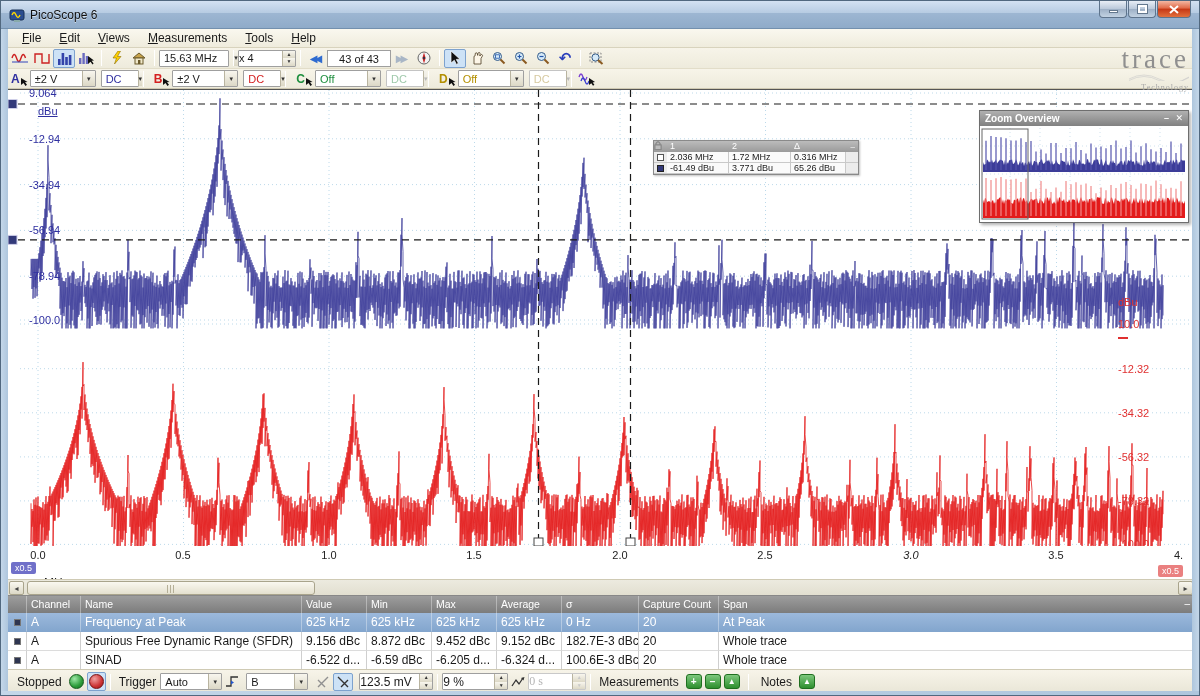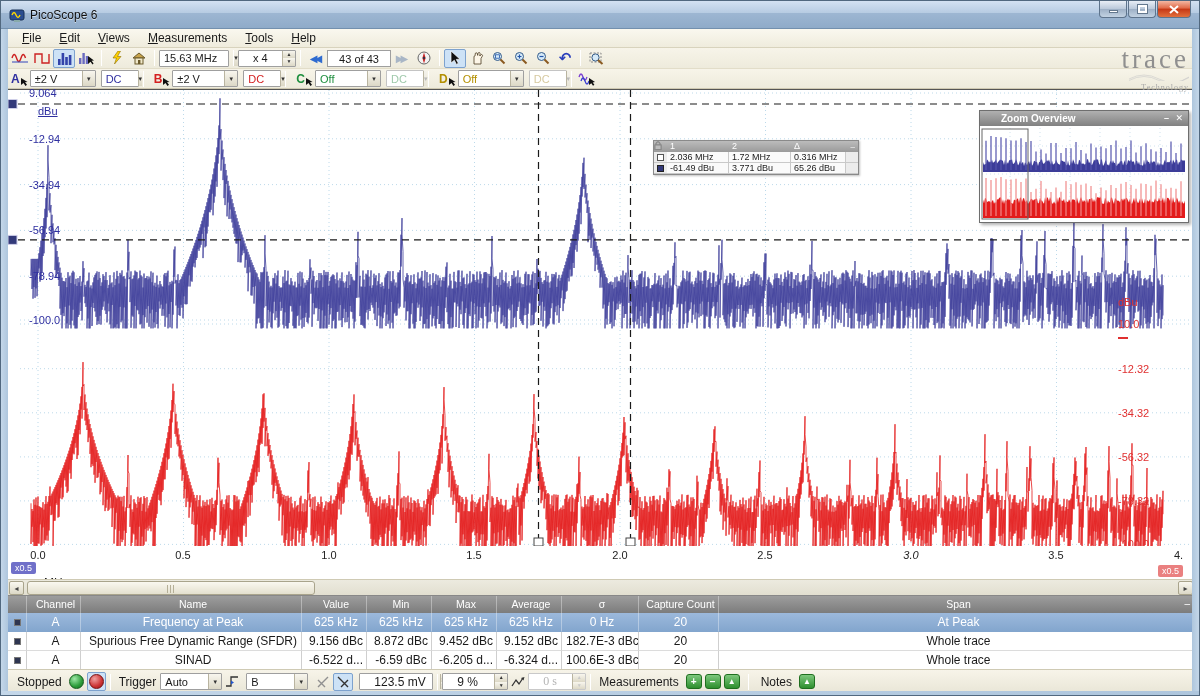--- a/index.html
+++ b/index.html
@@ -37,21 +37,21 @@
   .vsep{width:1px;height:16px;background:#c8c2aa;border-right:1px solid #fff;margin:0 4px;}
   .btn{width:22px;height:19px;display:flex;align-items:center;justify-content:center;border:1px solid transparent;border-radius:2px;}
   .btn.sel{background:#cde2f6;border-color:#7da2ce;}
   .combo{display:flex;height:17px;border:1px solid #9f9f9f;background:#fff;align-items:center;border-radius:1px;gap:12px;}
   .combo .cv{padding:0 4px;flex:1;white-space:nowrap;font-size:11px;}
   .combo .ca{width:13px;height:100%;background:linear-gradient(#f8f6ee,#dcd8c6);border-left:1px solid #b9b4a0;
      display:flex;align-items:center;justify-content:center;font-size:7px;color:#333;}
   .combo.dis{border-color:#c4c4c4;color:#b0b0b0;}
   .combo.dis .ca{color:#b9b9b9;background:linear-gradient(#f4f2ea,#e8e5d8);}
   .spin{display:flex;height:17px;border:1px solid #9f9f9f;background:#fff;border-radius:1px;}
-  .spin .sv{padding:0 14px;display:flex;align-items:center;flex:1;white-space:nowrap;}
+  .spin .sv{padding:0 0;display:flex;align-items:center;flex:1;white-space:nowrap;}
   .spin .sa{width:13px;display:flex;flex-direction:column;border-left:1px solid #b9b4a0;}
   .spin .sa div{flex:1;background:linear-gradient(#f8f6ee,#dcd8c6);font-size:5px;line-height:7px;text-align:center;color:#333;}
   .spin.dis{border-color:#c9c9c9;color:#b5b5b5;}
   .chlabel{font-weight:bold;font-size:12px;margin:0 2px 0 6px;display:flex;align-items:flex-end;}
   .chlabel svg{margin-left:1px;}
   .navbox{width:64px;height:17px;border:1px solid #9f9f9f;background:#fff;text-align:center;line-height:16px;font-size:11px;}
   .arrows{font-size:10px;letter-spacing:-3px;padding-right:3px;}
   .blue-arr{color:#2f6bd0;} .gray-arr{color:#a9b6c6;}
   
   .logo{position:absolute;right:10px;top:46px;width:100px;height:42px;z-index:4;text-align:right;}
@@ -67,39 +67,39 @@
   .legend{position:absolute;left:645px;top:50px;width:206px;background:#f2f2f2;border:1px solid #8a8a8a;box-shadow:1px 1px 2px rgba(0,0,0,.25);font-size:9px;z-index:8;}
   .lg-row{display:grid;grid-template-columns:13px 62px 62px 55px 12px;}
   .lg-head{background:linear-gradient(#bcbcbc,#9a9a9a);color:#fff;height:11px;line-height:11px;}
   .lg-head div{padding-left:3px;}
   .lg-cell{background:#fafafa;border:1px solid #c9c9c9;border-width:0 1px 1px 0;height:11px;line-height:11px;padding-left:3px;white-space:nowrap;}
   .lg-icon{display:flex;align-items:center;justify-content:center;background:#ececec;border-bottom:1px solid #c9c9c9;}
   .lg-sq{width:7px;height:7px;}
   .lg-btns{text-align:right;padding-right:2px;font-size:8px;color:#fff;letter-spacing:1px;}
   
   .zoomov{position:absolute;left:971px;top:20px;width:210px;height:113px;border:1px solid #6e6e6e;background:#fff;box-shadow:2px 2px 3px rgba(0,0,0,.3);z-index:8;}
-  .zo-title{height:15px;background:linear-gradient(#b0b0b0,#818181);color:#fff;font-size:10px;font-weight:bold;line-height:15px;padding-left:21px;position:relative;}
+  .zo-title{height:15px;background:linear-gradient(#b0b0b0,#818181);color:#fff;font-size:10px;font-weight:bold;line-height:15px;padding-left:5px;position:relative;}
   .zo-btns{position:absolute;right:3px;top:0;font-size:9px;letter-spacing:2px;}
   .zo-body{position:relative;width:208px;height:96px;}
   
   .xaxis{position:absolute;left:7px;top:545px;width:1186px;height:33px;background:#fff;z-index:2;}
   .xtick{position:absolute;top:3px;width:34px;text-align:center;font-size:11px;color:#222;}
   .xunit{position:absolute;left:36px;top:30px;font-size:12px;color:#222;}
   .badge{position:absolute;font-size:9px;color:#fff;padding:0 4px;border-radius:2px;line-height:12px;}
   .badge.bl{left:3px;top:16px;background:#7070c9;}
   .badge.rd{left:1150px;top:19px;background:#ea8080;}
   
   .hscroll{position:absolute;left:7px;top:578px;width:1186px;height:16px;background:linear-gradient(#eceadf,#e2dfd0);border-top:1px solid #cfcab4;z-index:2;}
   .sc-btn{position:absolute;top:1px;width:15px;height:14px;background:linear-gradient(#faf8f0,#dcd8c6);border:1px solid #a9a48c;border-radius:2px;
      text-align:center;line-height:13px;font-size:8px;color:#444;}
   .sc-thumb{position:absolute;left:19px;top:1px;width:288px;height:14px;background:linear-gradient(#faf8f0,#e4e0ce);border:1px solid #a9a48c;border-radius:3px;}
   .sc-grip{position:absolute;left:50%;top:3px;width:8px;height:8px;margin-left:-4px;background:repeating-linear-gradient(90deg,#b5af97 0 1px,transparent 1px 3px);}
   
   .mtable{position:absolute;left:7px;top:594px;width:1186px;height:74px;background:#fff;font-size:12px;z-index:2;border-top:1px solid #888;}
-  .trow{display:grid;grid-template-columns:18px 54px 221px 65px 65px 65px 65px 77px 80px 1fr;text-align:center;}
+  .trow{display:grid;grid-template-columns:18px 54px 221px 65px 65px 65px 65px 77px 80px 1fr;}
   .thead{height:17px;background:linear-gradient(#9d9d9d,#7c7c7c);color:#fff;font-size:10.5px;position:relative;}
   .thead .tc{line-height:17px;border-left:1px solid rgba(255,255,255,.35);padding-left:4px;white-space:nowrap;overflow:hidden;}
   .thead .tc:first-child{border-left:none;}
   .tbody-row{height:19px;background:#fff;}
   .tbody-row .tc{line-height:19px;border-left:1px solid #cfcfcf;border-bottom:1px solid #dcdcdc;padding-left:4px;white-space:nowrap;overflow:hidden;}
   .tbody-row .tc:first-child{border-left:none;display:flex;align-items:center;justify-content:center;padding:0;}
   .tbody-row.selrow{background:linear-gradient(#9cb9dc,#82a5cd);color:#fff;}
   .tbody-row.selrow .tc{border-left-color:rgba(255,255,255,.35);border-bottom-color:transparent;}
   .rowsq{width:7px;height:7px;background:#2e3550;border:1px solid #777;}
   .tmin{position:absolute;right:4px;top:2px;color:#fff;font-size:10px;}

